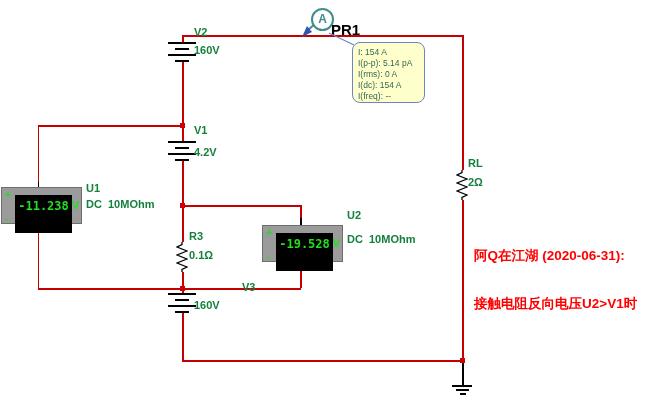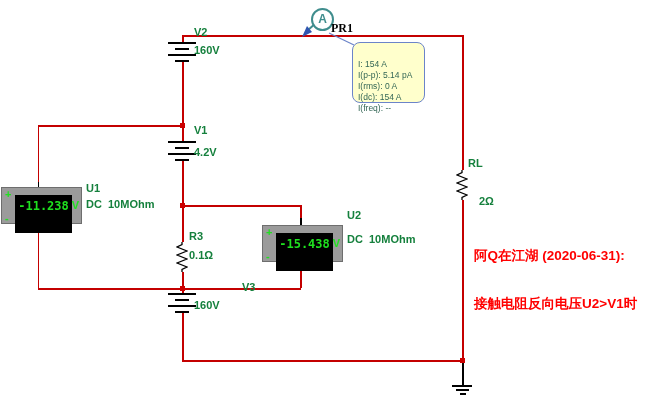--- a/index.html
+++ b/index.html
@@ -14,23 +14,23 @@
   .lbl{position:absolute;font-weight:bold;font-size:11px;color:#15803d;white-space:pre;line-height:13px;}
   .meter{position:absolute;width:81px;height:37px;background:#9b9b9b;border:1px solid #6e6e6e;box-sizing:border-box;}
   .meter .disp{position:absolute;left:13px;top:7px;width:57px;height:38px;background:#000;
                color:#1fe11f;font:bold 12px "DejaVu Sans Mono",monospace;text-align:center;line-height:22px;}
   .meter .unit{position:absolute;right:2px;top:11px;color:#1fe11f;font:bold 11px "Liberation Sans",sans-serif;}
   .meter .plus{position:absolute;left:3px;top:0px;color:#1fe11f;font:bold 11px "Liberation Sans",sans-serif;}
   .meter .minus{position:absolute;left:3px;bottom:-1px;color:#1fe11f;font:bold 11px "Liberation Sans",sans-serif;}
   .probe-circle{position:absolute;left:311px;top:8px;width:19px;height:19px;border:2px solid #3f8d8d;
                 border-radius:50%;background:#fff;color:#3f8d8d;font-weight:bold;font-size:12px;
                 text-align:center;line-height:19px;}
-  .probe-label{position:absolute;left:331px;top:21px;font-weight:bold;font-size:12px;color:#000;font-family:Liberation Serif, serif;}
+  .probe-label{position:absolute;left:331px;top:21px;font-weight:bold;font-size:15px;color:#000;}
   .tooltip{position:absolute;left:352px;top:42px;width:73px;height:61px;background:#ffffcc;
-           border:1px solid #6b84c9;border-radius:8px;box-sizing:border-box;padding:16px 2px 0 5px;}
+           border:1px solid #6b84c9;border-radius:8px;box-sizing:border-box;padding:4px 2px 0 5px;}
   .tooltip div{font-size:8.5px;line-height:11px;color:#336655;white-space:pre;}
   .annot{position:absolute;left:474px;top:216px;color:#ff0000;font-weight:bold;font-size:13.5px;
          line-height:16px;white-space:pre;}
   svg{position:absolute;display:block;}
 </style>
 </head>
 <body>
 
 <div class="stage">
 
@@ -98,42 +98,42 @@
     </svg>
     <div class="lbl" style="left:189px;top:230px;">R3</div>
     <div class="lbl" style="left:189px;top:249px;">0.1Ω</div>
   </div>
 
   <div>
     <svg style="left:456px;top:170px;" width="12" height="30" viewBox="0 0 12 30">
       <polyline points="6,0 6,2.5 1,5 11,9 1,13 11,17 1,21 11,25 6,27.5 6,30" fill="none" stroke="#000" stroke-width="1.3"></polyline>
     </svg>
     <div class="lbl" style="left:468px;top:157px;">RL</div>
-    <div class="lbl" style="left:479px;top:176px;margin-top:19px;">2Ω</div>
+    <div class="lbl" style="left:468px;top:176px;">2Ω</div>
   </div>
 
   <div>
     <div class="plate" style="left:452px;top:385px;width:20px;"></div>
     <div class="plate" style="left:456px;top:389px;width:13px;"></div>
     <div class="plate" style="left:459.5px;top:393px;width:6px;"></div>
   </div>
 
   <div class="meter" style="left:1px;top:187px;">
     <div class="plus">+</div>
     <div class="minus">-</div>
     <div class="disp">-11.238</div>
     <div class="unit">V</div>
   </div>
   <div class="lbl" style="left:86px;top:182px;">U1</div>
   <div class="lbl" style="left:86px;top:198px;">DC  10MOhm</div>
 
   <div class="meter" style="left:262px;top:225px;">
     <div class="plus">+</div>
     <div class="minus">-</div>
-    <div class="disp">-15.438</div>
+    <div class="disp">-19.528</div>
     <div class="unit">V</div>
   </div>
   <div class="lbl" style="left:347px;top:209px;">U2</div>
   <div class="lbl" style="left:347px;top:233px;">DC  10MOhm</div>
 
   <div>
     <svg style="left:299px;top:22px;" width="20" height="18" viewBox="0 0 20 18">
       <line x1="17" y1="1" x2="9" y2="8" stroke="#3f8d8d" stroke-width="2"></line>
       <polygon points="3,15 13,10 8,4" fill="#2f55b0"></polygon>
     </svg>

